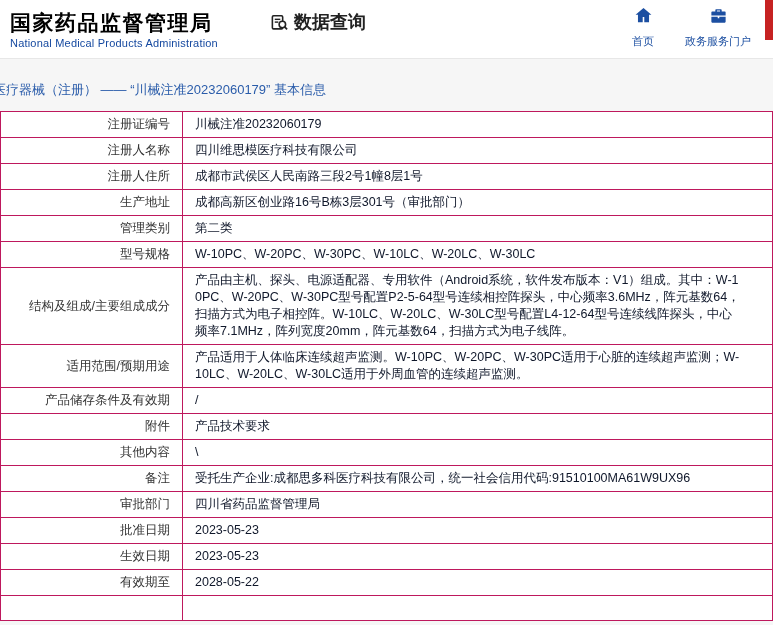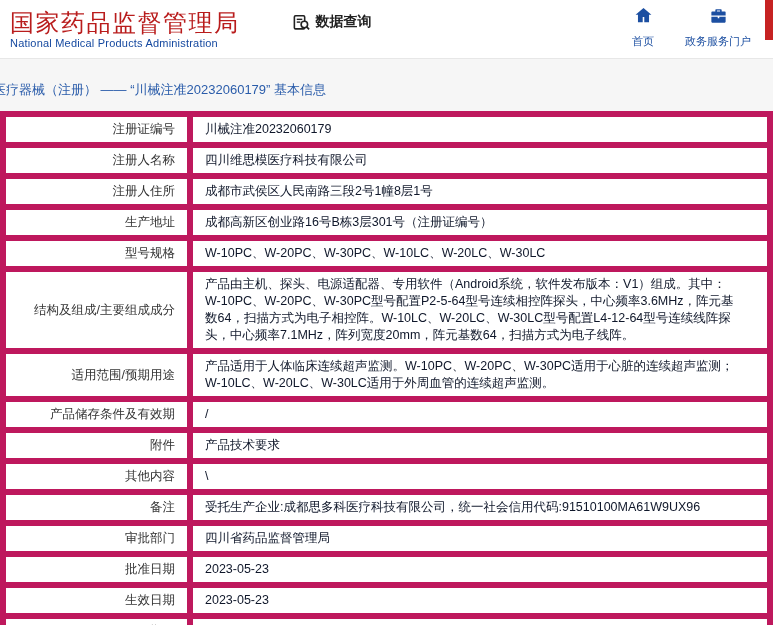--- a/index.html
+++ b/index.html
@@ -10,46 +10,46 @@
     color:#333;
   }
   
   .header{
     position:relative;height:58px;background:#fff;
     border-bottom:1px solid #e7e7e7;
     display:flex;align-items:center;
   }
   .logo{margin-left:10px;display:flex;flex-direction:column;}
   .logo-title{
-    color:#b91c1c;font-size:24px;font-weight:normal;letter-spacing:1.5px;line-height:26px;
+    color:#000000;font-size:21px;font-weight:bold;letter-spacing:1.5px;line-height:26px;
   }
   .logo-sub{color:#14489f;font-size:11px;letter-spacing:.2px;margin-top:1px;}
   .data-query{
     display:flex;align-items:center;gap:5px;margin-left:52px;margin-top:-14px;
-    font-size:14px;font-weight:bold;color:#222;cursor:pointer;
+    font-size:18px;font-weight:bold;color:#222;cursor:pointer;
   }
   .header-right{margin-left:auto;display:flex;gap:20px;margin-right:22px;margin-top:-4px;}
   .nav-item{
     display:flex;flex-direction:column;align-items:center;gap:9px;
     font-size:11px;color:#1c4fa1;cursor:pointer;min-width:44px;
   }
   .red-tab{
     position:absolute;top:0;right:0;width:8px;height:40px;background:#c62222;
   }
   
   .breadcrumb{
     margin:22px 0 12px -7px;
     color:#2a5caa;font-size:13px;white-space:nowrap;
   }
   
   table.info{
     width:100%;border-collapse:collapse;table-layout:fixed;background:#fff;
   }
   table.info td{
-    border:6px solid #be185d;font-size:12.5px;line-height:17px;vertical-align:middle;
+    border:1px solid #be185d;font-size:12.5px;line-height:17px;vertical-align:middle;
   }
   td.label-cell{
     width:165px;text-align:right;padding:4px 12px 4px 4px;height:16px;color:#333;
     background:#fff;
   }
   td.value-cell{
     padding:4px 30px 4px 12px;color:#0f172a;background:#fff;word-break:break-all;
   }
   .icon svg{display:block;}
 </style>
@@ -108,21 +108,25 @@
       <tr>
         <td class="label-cell"><span>注册人名称</span></td>
         <td class="value-cell">四川维思模医疗科技有限公司</td>
       </tr>
       <tr>
         <td class="label-cell"><span>注册人住所</span></td>
         <td class="value-cell">成都市武侯区人民南路三段2号1幢8层1号</td>
       </tr>
       <tr>
         <td class="label-cell"><span>生产地址</span></td>
-        <td class="value-cell">成都高新区创业路16号B栋3层301号（注册证编号）</td>
+        <td class="value-cell">成都高新区创业路16号B栋3层301号（审批部门）</td>
+      </tr>
+      <tr>
+        <td class="label-cell"><span>管理类别</span></td>
+        <td class="value-cell">第二类</td>
       </tr>
       <tr>
         <td class="label-cell"><span>型号规格</span></td>
         <td class="value-cell">W-10PC、W-20PC、W-30PC、W-10LC、W-20LC、W-30LC</td>
       </tr>
       <tr>
         <td class="label-cell"><span>结构及组成/主要组成成分</span></td>
         <td class="value-cell">产品由主机、探头、电源适配器、专用软件（Android系统，软件发布版本：V1）组成。其中：W-10PC、W-20PC、W-30PC型号配置P2-5-64型号连续相控阵探头，中心频率3.6MHz，阵元基数64，扫描方式为电子相控阵。W-10LC、W-20LC、W-30LC型号配置L4-12-64型号连续线阵探头，中心频率7.1MHz，阵列宽度20mm，阵元基数64，扫描方式为电子线阵。</td>
       </tr>
       <tr>

